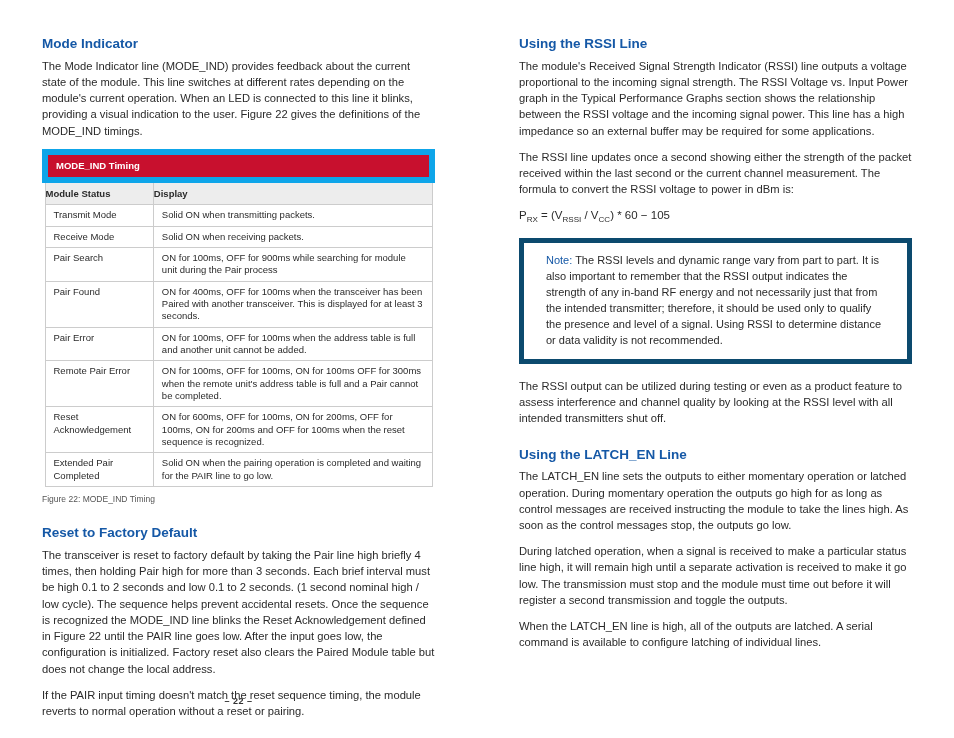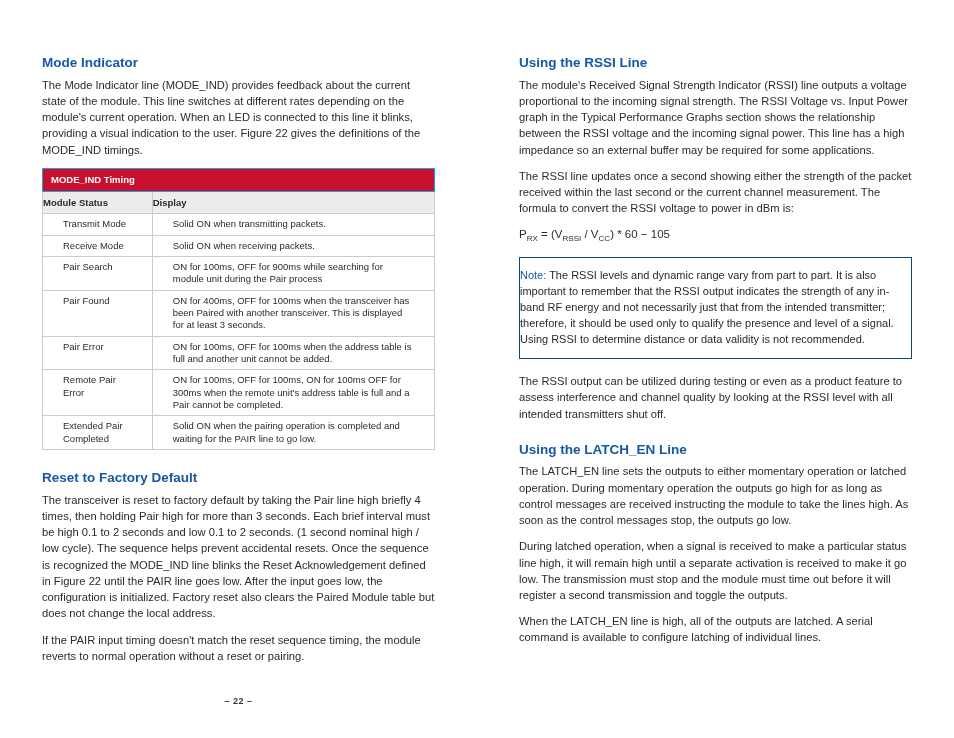--- a/index.html
+++ b/index.html
@@ -21,60 +21,59 @@
     width: 50%;
     padding: 34px 42px 20px 42px;
     position: relative;
   }
   h2 {
     color: #1558a6;
     font-size: 13.5px;
     font-weight: bold;
     margin-bottom: 4px;
     font-family: Arial, sans-serif;
-    margin-top: 19px;
   }
   p { margin-bottom: 10px; }
   .table-wrap { margin-top: 4px; margin-bottom: 6px; }
   table {
     border-collapse: collapse;
     width: 100%;
     font-size: 9.5px;
   }
   .thead-red th {
     background: #c8102e;
     color: #fff;
     text-align: left;
     padding: 4px 8px;
     font-weight: bold;
-    border: 1px solid #0ea5e9;
+    border: 6px solid #0ea5e9;
   }
   .thead-sub th {
     background: #ededed;
     text-align: left;
     padding: 4px 0;
     font-weight: bold;
     border: 1px solid #ccc;
   }
   tbody td {
     border: 1px solid #ccc;
-    padding: 4px 20px;
+    padding: 4px 8px;
     vertical-align: top;
     line-height: 1.3;
   }
   tbody td:first-child { width: 28%; }
   .fig-caption {
     font-size: 8.5px;
     color: #555;
     margin: 6px 0 14px 0;
   }
   .section-gap { margin-top: 18px; }
   .note-box {
-    border: 1px solid #0c4a6e;
-    padding: 10px 0;
+    border: 5px solid #0c4a6e;
+    padding: 10px 22px;
     margin: 10px 0 14px 0;
     font-size: 11px;
     line-height: 1.45;
   }
   .note-label { color: #1558a6; }
   .formula {
     margin: 0 0 12px 0;
     font-size: 11.5px;
   }
   sub { font-size: 70%; vertical-align: sub; }
@@ -129,26 +128,31 @@
             </tr>
           <tr>
               <td>Pair Error</td>
               <td>ON for 100ms, OFF for 100ms when the address table is full and another unit cannot be added.</td>
             </tr>
           <tr>
               <td>Remote Pair Error</td>
               <td>ON for 100ms, OFF for 100ms, ON for 100ms OFF for 300ms when the remote unit's address table is full and a Pair cannot be completed.</td>
             </tr>
           <tr>
+              <td>Reset Acknowledgement</td>
+              <td>ON for 600ms, OFF for 100ms, ON for 200ms, OFF for 100ms, ON for 200ms and OFF for 100ms when the reset sequence is recognized.</td>
+            </tr>
+          <tr>
               <td>Extended Pair Completed</td>
               <td>Solid ON when the pairing operation is completed and waiting for the PAIR line to go low.</td>
             </tr>
         </tbody>
       </table>
     </div>
+    <div class="fig-caption">Figure 22: MODE_IND Timing</div>
 
     <h2 class="section-gap">Reset to Factory Default</h2>
     <p>The transceiver is reset to factory default by taking the Pair line high briefly 4 times, then holding Pair high for more than 3 seconds. Each brief interval must be high 0.1 to 2 seconds and low 0.1 to 2 seconds. (1 second nominal high / low cycle). The sequence helps prevent accidental resets. Once the sequence is recognized the MODE_IND line blinks the Reset Acknowledgement defined in Figure 22 until the PAIR line goes low. After the input goes low, the configuration is initialized. Factory reset also clears the Paired Module table but does not change the local address.</p>
     <p>If the PAIR input timing doesn't match the reset sequence timing, the module reverts to normal operation without a reset or pairing.</p>
 
     <div class="page-num">– 22 –</div>
   </div>
 
   <div class="column">
     <h2>Using the RSSI Line</h2>

